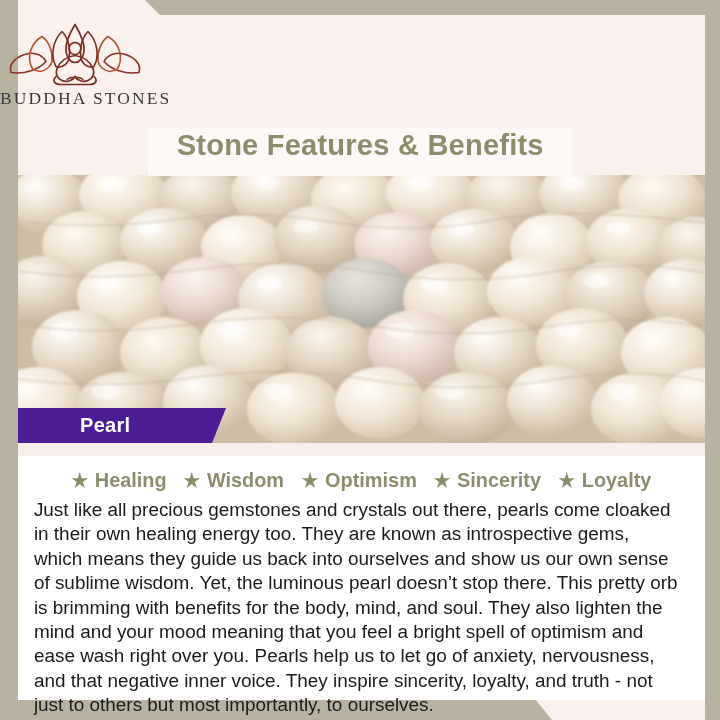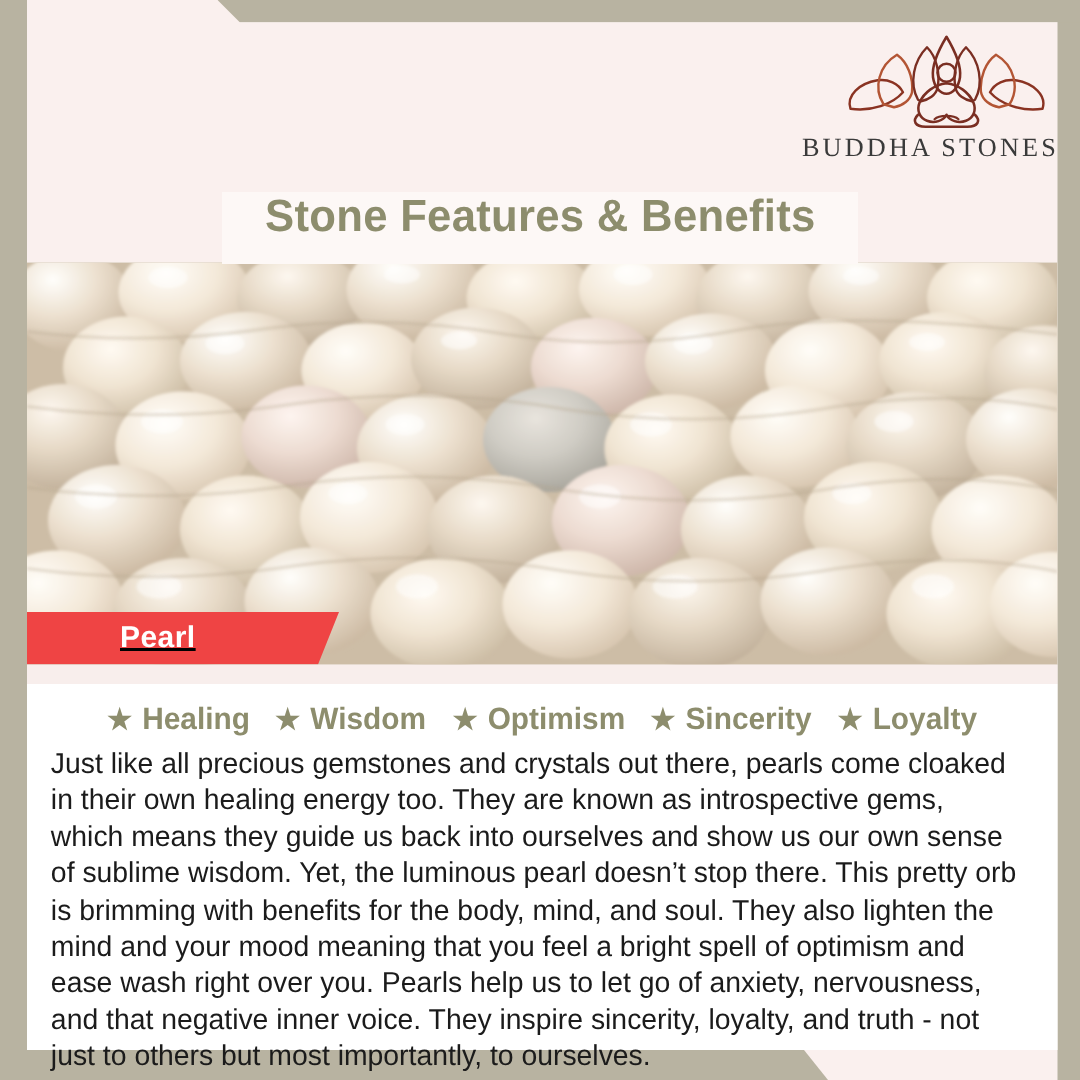--- a/index.html
+++ b/index.html
@@ -61,21 +61,21 @@
   }
 
   
   .header {
     position: absolute;
     left: 0; top: 14px;
     width: 706px; height: 110px;
     z-index: 10;
     display: flex;
     flex-direction: column;
-    align-items: flex-end;
+    align-items: flex-start;
     justify-content: flex-start;
   }
   .logo-mark {
     margin-top: 6px;
     width: 150px;
     height: 66px;
   }
   .logo-word {
     margin-top: 2px;
     font-family: "Liberation Serif", serif;
@@ -121,26 +121,25 @@
   }
   .photo svg { display: block; }
 
   
   .stone-bar {
     position: absolute;
     left: 18px;
     top: 408px;
     width: 208px;
     height: 35px;
-    background: #ef4444;
+    background: #4c1d95;
     clip-path: polygon(0 0, 208px 0, 194px 35px, 0 35px);
     z-index: 11;
     display: flex;
     align-items: center;
-    text-decoration: underline;
   }
   .stone-name {
     margin-left: 62px;
     color: #ffffff;
     font-family: "Liberation Sans", sans-serif;
     font-weight: bold;
     font-size: 20px;
     letter-spacing: 0.3px;
   }
 

